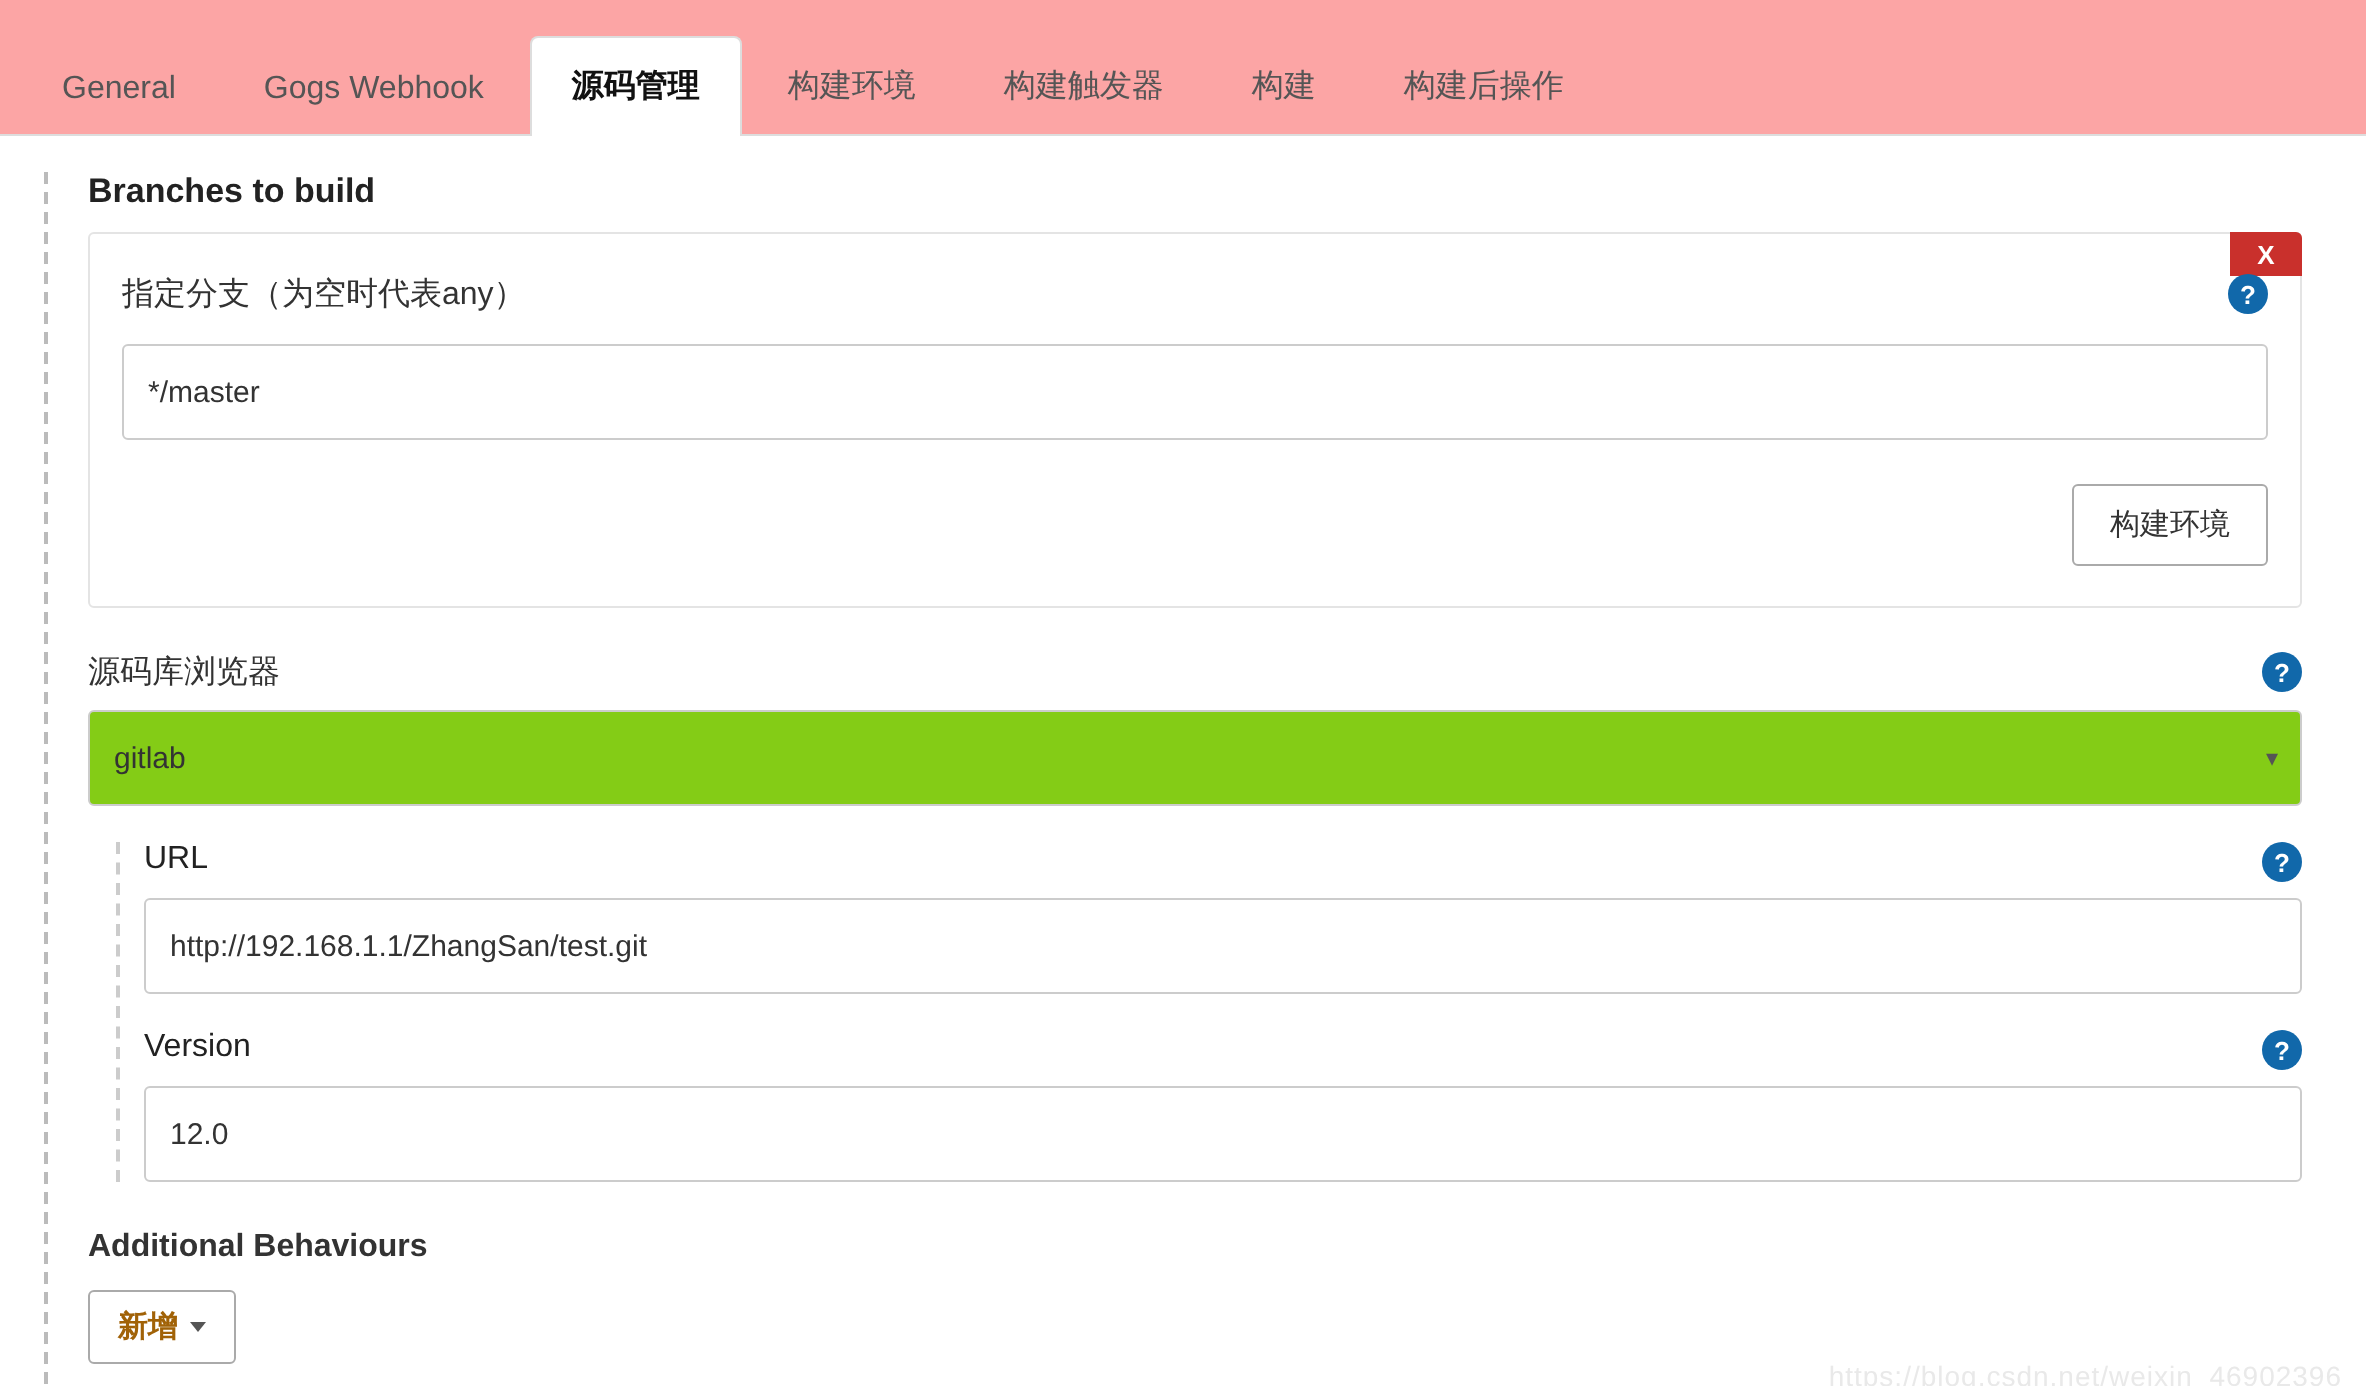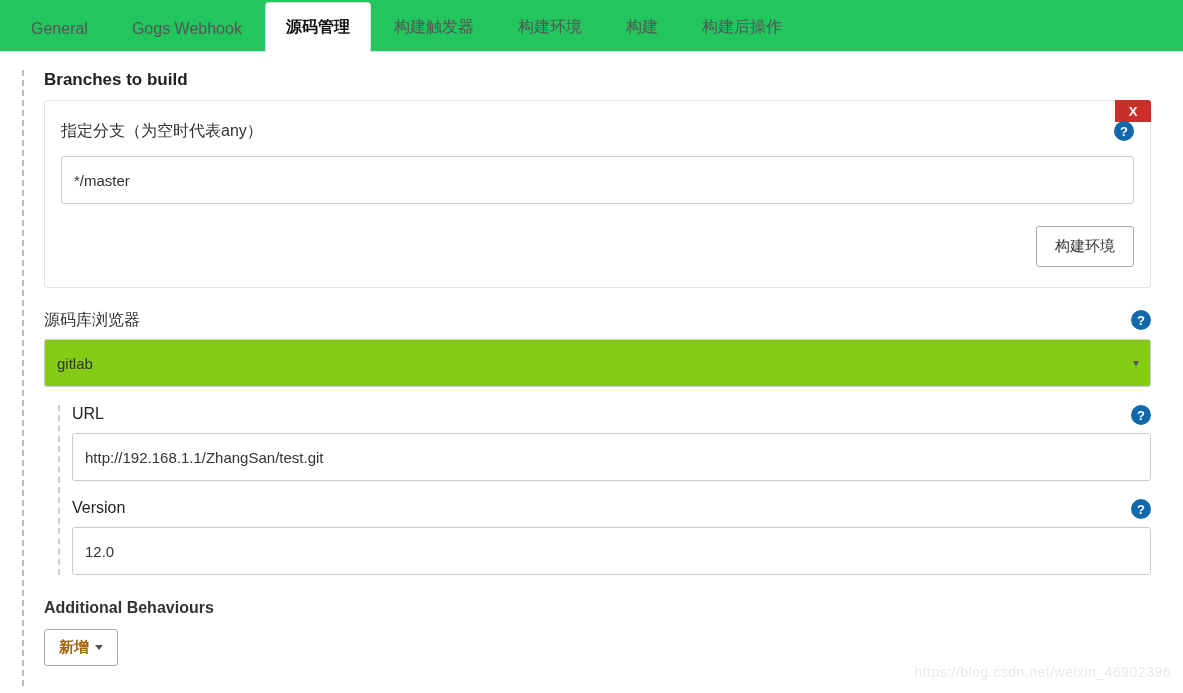--- a/index.html
+++ b/index.html
@@ -1,19 +1,19 @@
 <!DOCTYPE html>
 <html><head>
 <meta charset="utf-8">
 <style>
   * { box-sizing: border-box; }
   html, body { margin:0; padding:0; font-family: "Helvetica Neue", Arial, "Microsoft YaHei", sans-serif; font-size:15px; color:#333; background:#fff; width:1183px; }
   
   
-  .tabs { display:flex; align-items:flex-end; border-bottom:1px solid #ddd; background:#22c55e; height:52px; padding:0 10px; }
+  .tabs { display:flex; align-items:flex-end; border-bottom:1px solid #ddd; background:#fca5a5; height:68px; padding:0 10px; }
   .tab { padding:14px 20px 14px; color:#555; cursor:pointer; font-size:16px; border:1px solid transparent; border-bottom:none; margin-right:2px; position:relative; top:1px; }
   .tab.active { background:#fff; border-color:#ddd #ddd #fff #ddd; border-radius:4px 4px 0 0; font-weight:700; color:#111; }
 
   .body-area { position:relative; padding:0 16px 20px 22px; }
   .dashed-border { position:absolute; left:22px; top:0; bottom:0; border-left:2px dashed #bbb; }
 
   .section-title { font-size:17px; font-weight:600; color:#222; margin:18px 0 10px 22px; }
 
   .panel { margin:0 16px 0 22px; border:1px solid #e4e4e4; border-radius:3px; padding:20px 16px 20px 16px; position:relative; }
 
@@ -51,22 +51,22 @@
 
   .watermark { position:absolute; right:12px; bottom:6px; color:#e9e9e9; font-size:14px; letter-spacing:.5px; pointer-events:none; user-select:none;}
 </style>
 </head>
 <body>
 
 <div class="tabs">
   <div class="tab">General</div>
   <div class="tab">Gogs Webhook</div>
   <div class="tab active">源码管理</div>
+  <div class="tab">构建环境</div>
   <div class="tab">构建触发器</div>
-  <div class="tab">构建环境</div>
   <div class="tab">构建</div>
   <div class="tab">构建后操作</div>
 </div>
 
 <div class="body-area">
   <div class="dashed-border"></div>
 
   <div class="section-title">Branches to build</div>
 
   <div class="panel">

